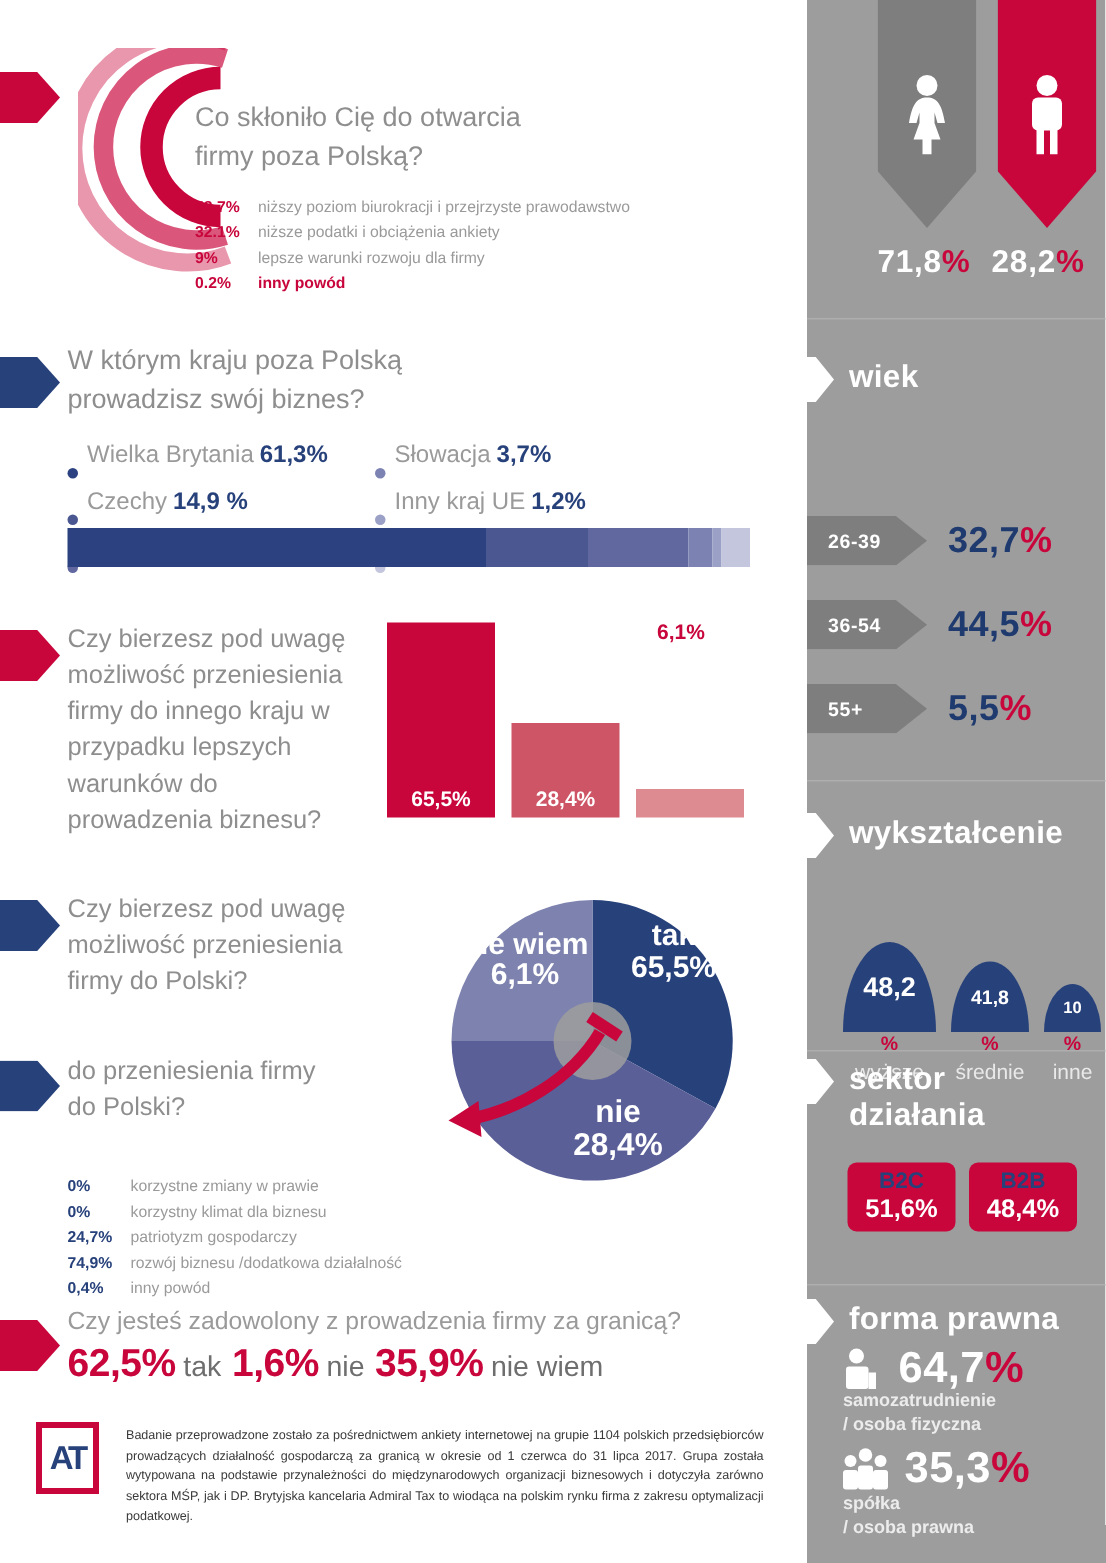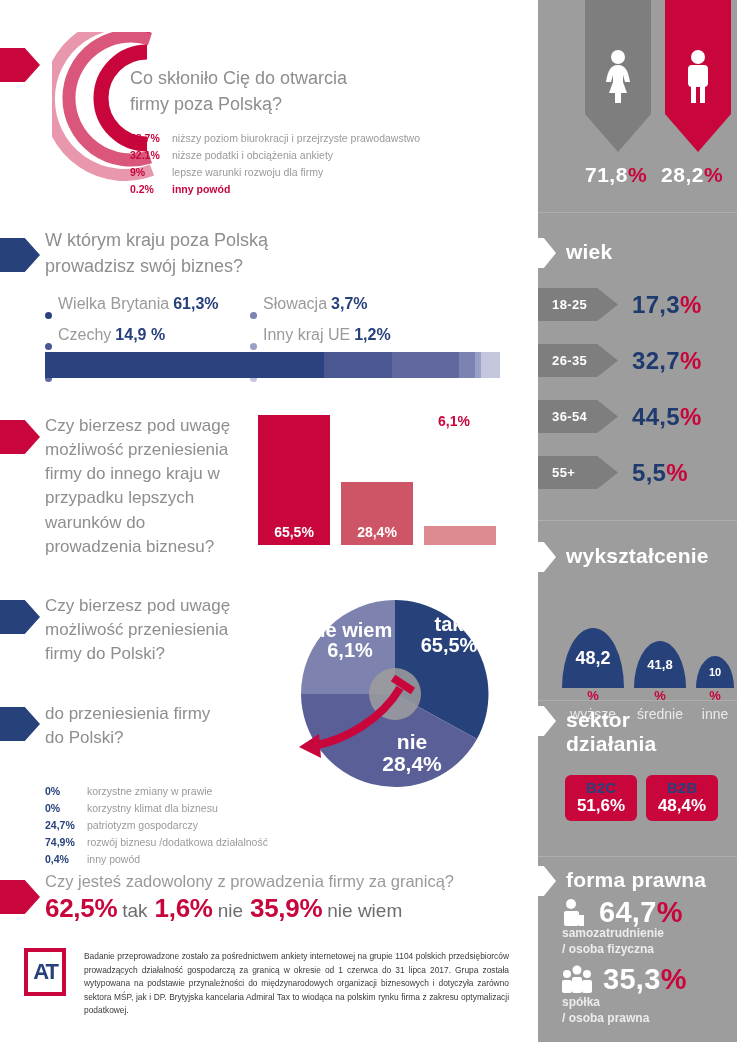--- a/index.html
+++ b/index.html
@@ -370,28 +370,22 @@
       </div>
     </div>
 
     <div class="side-sep" style="top:212px"></div>
 
     <div class="sec-head" style="top:238px">
       <div class="chev"></div>
       <div class="sec-title">wiek</div>
     </div>
 
-    <div class="age-row" style="top:288px">
-      <div class="age-tag">18-25</div>
-      <div class="age-val">
-        <span>17,3</span><span class="sym">%</span>
-      </div>
-    </div>
     <div class="age-row" style="top:344px">
-      <div class="age-tag">26-35</div>
+      <div class="age-tag">26-39</div>
       <div class="age-val">
         <span>32,7</span><span class="sym">%</span>
       </div>
     </div>
     <div class="age-row" style="top:400px">
       <div class="age-tag">36-54</div>
       <div class="age-val">
         <span>44,5</span><span class="sym">%</span>
       </div>
     </div>

